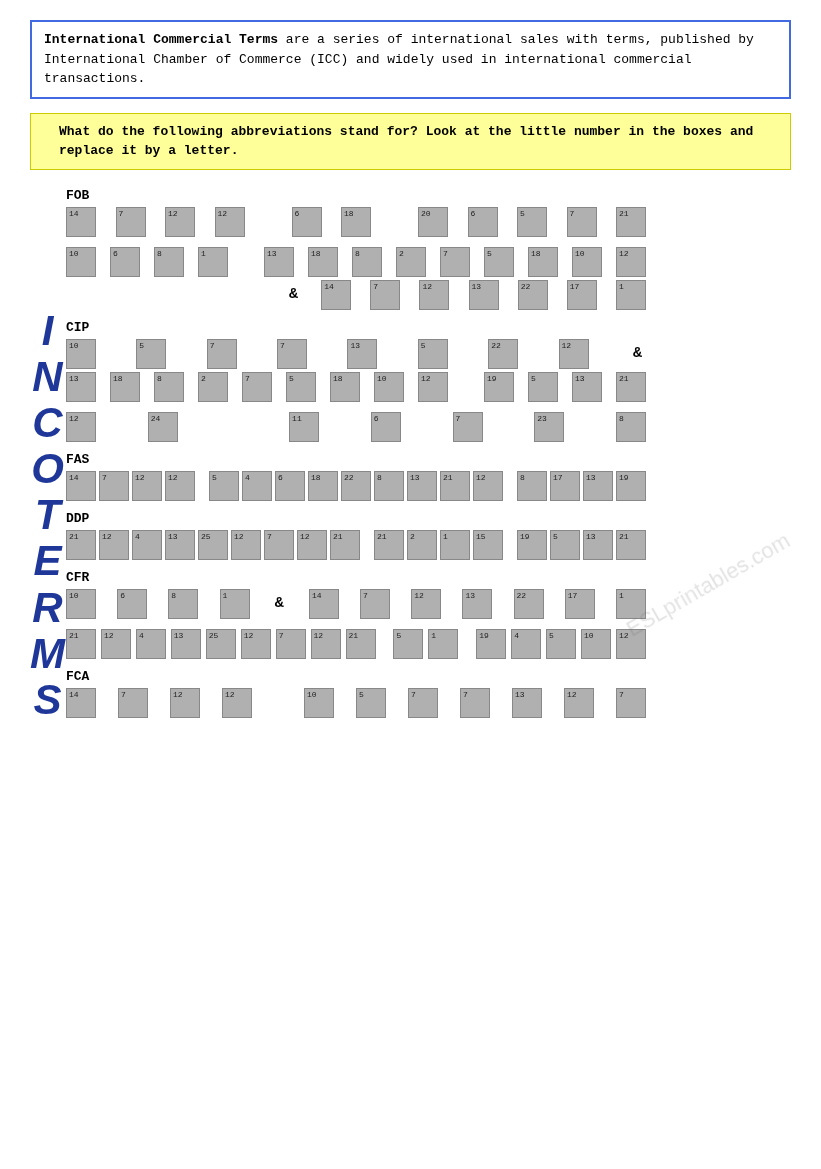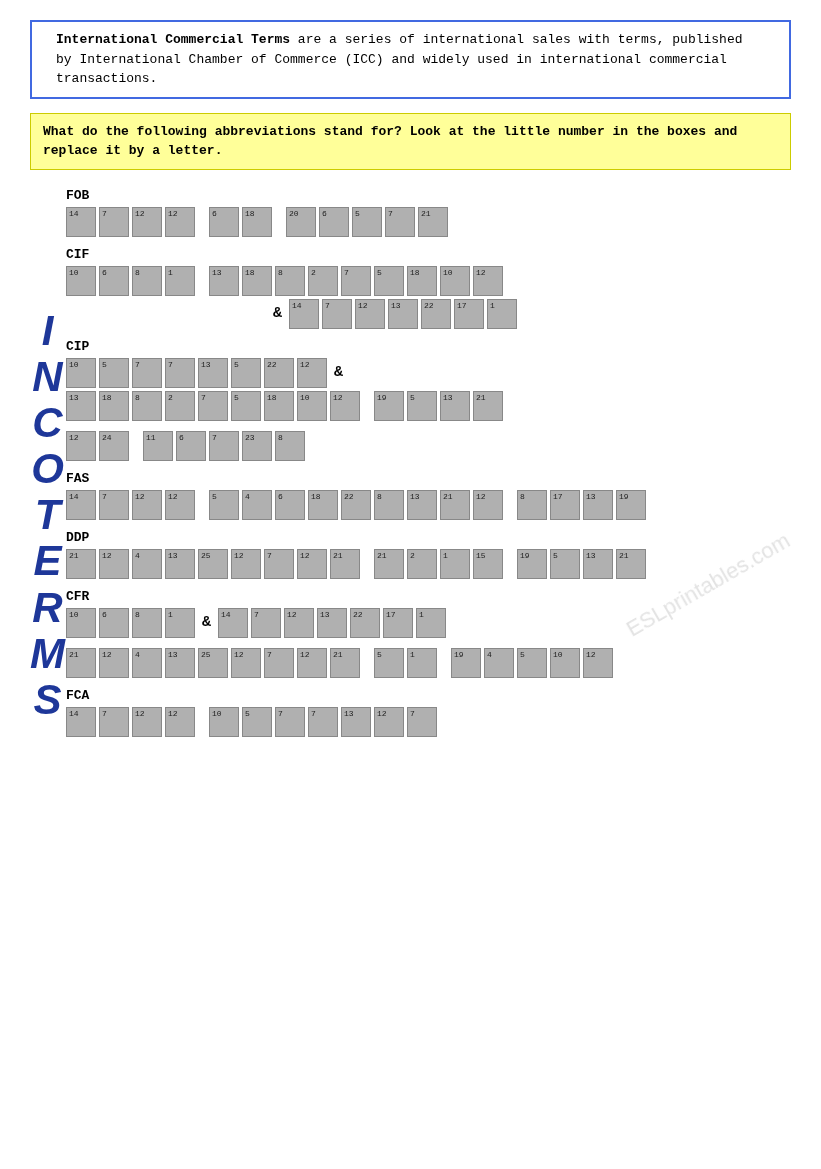--- a/index.html
+++ b/index.html
@@ -10,32 +10,32 @@
       width: 821px;
       min-height: 1169px;
       position: relative;
       padding: 20px 30px 20px 30px;
       overflow-x: hidden;
     }
 
     .info-box {
       border: 2px solid #4169e1;
       background: #fff;
-      padding: 8px 24px;
+      padding: 8px 12px;
       margin-bottom: 14px;
       line-height: 1.5;
     }
     .info-box strong {
       font-weight: bold;
     }
 
     .instruction-box {
       background: #ffff99;
       border: 1px solid #cccc00;
-      padding: 8px 12px;
+      padding: 8px 28px;
       margin-bottom: 18px;
       line-height: 1.5;
       font-weight: bold;
     }
 
     .main-content {
       margin-left: 36px;
       position: relative;
     }
 
@@ -70,20 +70,21 @@
       margin-bottom: 4px;
       font-family: 'Courier New', Courier, monospace;
     }
 
     .boxes-row {
       display: flex;
       flex-wrap: wrap;
       align-items: center;
       gap: 3px;
       margin-bottom: 3px;
+      justify-content: space-between;
     }
 
     .num-box {
       width: 30px;
       height: 30px;
       background: #b0b0b0;
       border: 1px solid #888;
       display: flex;
       align-items: flex-start;
       justify-content: flex-start;
@@ -181,21 +182,20 @@
           </div>
           <div class="num-box">
             <span class="num">7</span>
           </div>
           <div class="num-box">
             <span class="num">21</span>
           </div>
         </div>
       </div>
       <div class="section">
-        <div class="section-label">CIF</div>
         <div class="boxes-row">
           <div class="num-box">
             <span class="num">10</span>
           </div>
           <div class="num-box">
             <span class="num">6</span>
           </div>
           <div class="num-box">
             <span class="num">8</span>
           </div>

